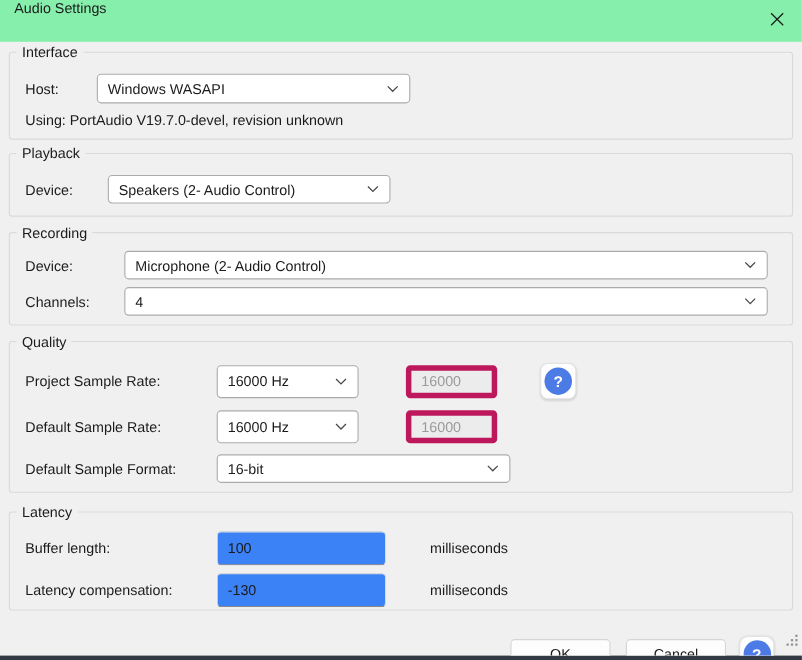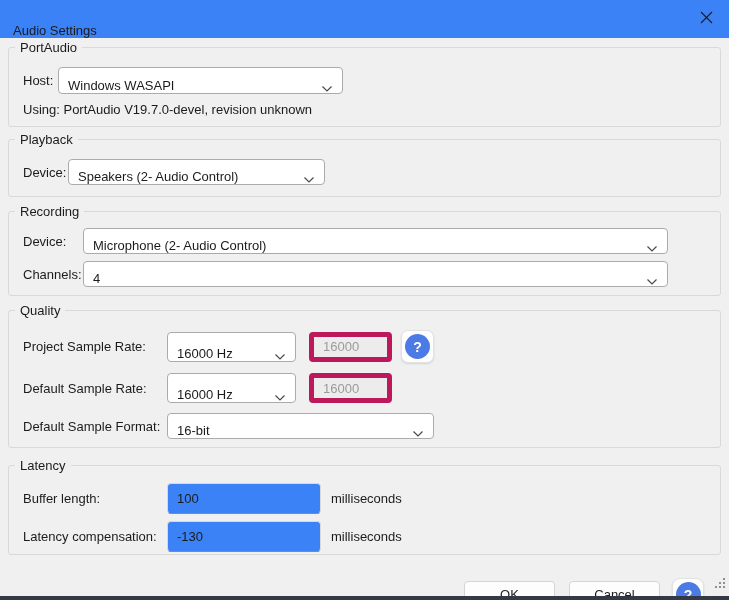--- a/index.html
+++ b/index.html
@@ -7,22 +7,22 @@
   body { font-family:"Liberation Sans", sans-serif; background:#fff; }
 
   .window {
     position:relative; width:729px; height:600px;
     background:#F0F0F0; overflow:hidden;
     border-bottom:4px solid #333A45;
   }
 
   
   .titlebar {
-    height:38px; background:#3b82f6;
-    display:flex; align-items:flex-end;
+    height:38px; background:#86efac;
+    display:flex; align-items:flex-start;
   }
   .titlebar .title { font-size:13px; color:#1b1b1b; padding-left:13px; flex:1; }
   .close-btn {
     width:46px; height:38px; border:none; background:transparent; cursor:pointer;
     display:flex; align-items:center; justify-content:center;
   }
 
   
   .dlg-body { padding:0 8px; }
   .group {
@@ -32,27 +32,27 @@
   .legend {
     position:absolute; top:-8px; left:6px; background:#F0F0F0;
     padding:0 5px; font-size:13px; line-height:16px; color:#1b1b1b;
   }
   .g-interface { margin-top:9px;  padding:19px 13px 9px 5px;  }
   .g-playback  { margin-top:12px; padding:19px 13px 11px 5px; }
   .g-recording { margin-top:14px; padding:16px 13px 8px 5px;  }
   .g-quality   { margin-top:14px; padding:19px 13px 8px 5px;  }
   .g-latency   { margin-top:17px; padding:17px 13px 2px 5px; }
 
-  .row { display:flex; align-items:center; }
+  .row { display:flex; align-items:center;gap:30px; }
   .row + .row { margin-top:7px; }
   .lbl { font-size:13px; color:#1b1b1b; padding-left:9px; flex-shrink:0; }
 
   
   .combo {
-    display:flex; align-items:flex-end; background:#fff;
+    display:flex; align-items:center; background:#fff;
     border:1px solid #ABABAB; border-radius:4px;
     height:27px; padding:0 9px; font-size:13px; color:#1b1b1b; cursor:default;
   }
   .combo .val { flex:1; white-space:nowrap; overflow:hidden; }
   .chev { display:flex; align-items:center; margin-left:6px; }
 
   
   .disabled-field {
     background:#ECECEC; border:5px solid #be185d; border-radius:4px;
     color:#9B9B9B; font-size:13px; display:flex; align-items:center; padding:0 9px;
@@ -115,21 +115,21 @@
         <svg width="13" height="13" viewBox="0 0 13 13">
             <path d="M1 1 L12 12 M12 1 L1 12" stroke="#1b1b1b" stroke-width="1.1" fill="none"></path>
           </svg>
       </span>
     </button>
   </div>
 
   <div class="dlg-body">
 
     <div class="group g-interface">
-      <span class="legend">PortAudio</span>
+      <span class="legend">Interface</span>
       <div class="row">
         <span class="lbl" style="width:44px">Host:</span>
         <div class="combo" style="width:285px">
           <span class="val">Windows WASAPI</span>
           <span class="chev">
             <svg width="12" height="8" viewBox="0 0 12 8">
                 <path d="M1.5 1.5 L6 6 L10.5 1.5" stroke="#4a4a4a" stroke-width="1.2" fill="none"></path>
               </svg>
           </span>
         </div>

